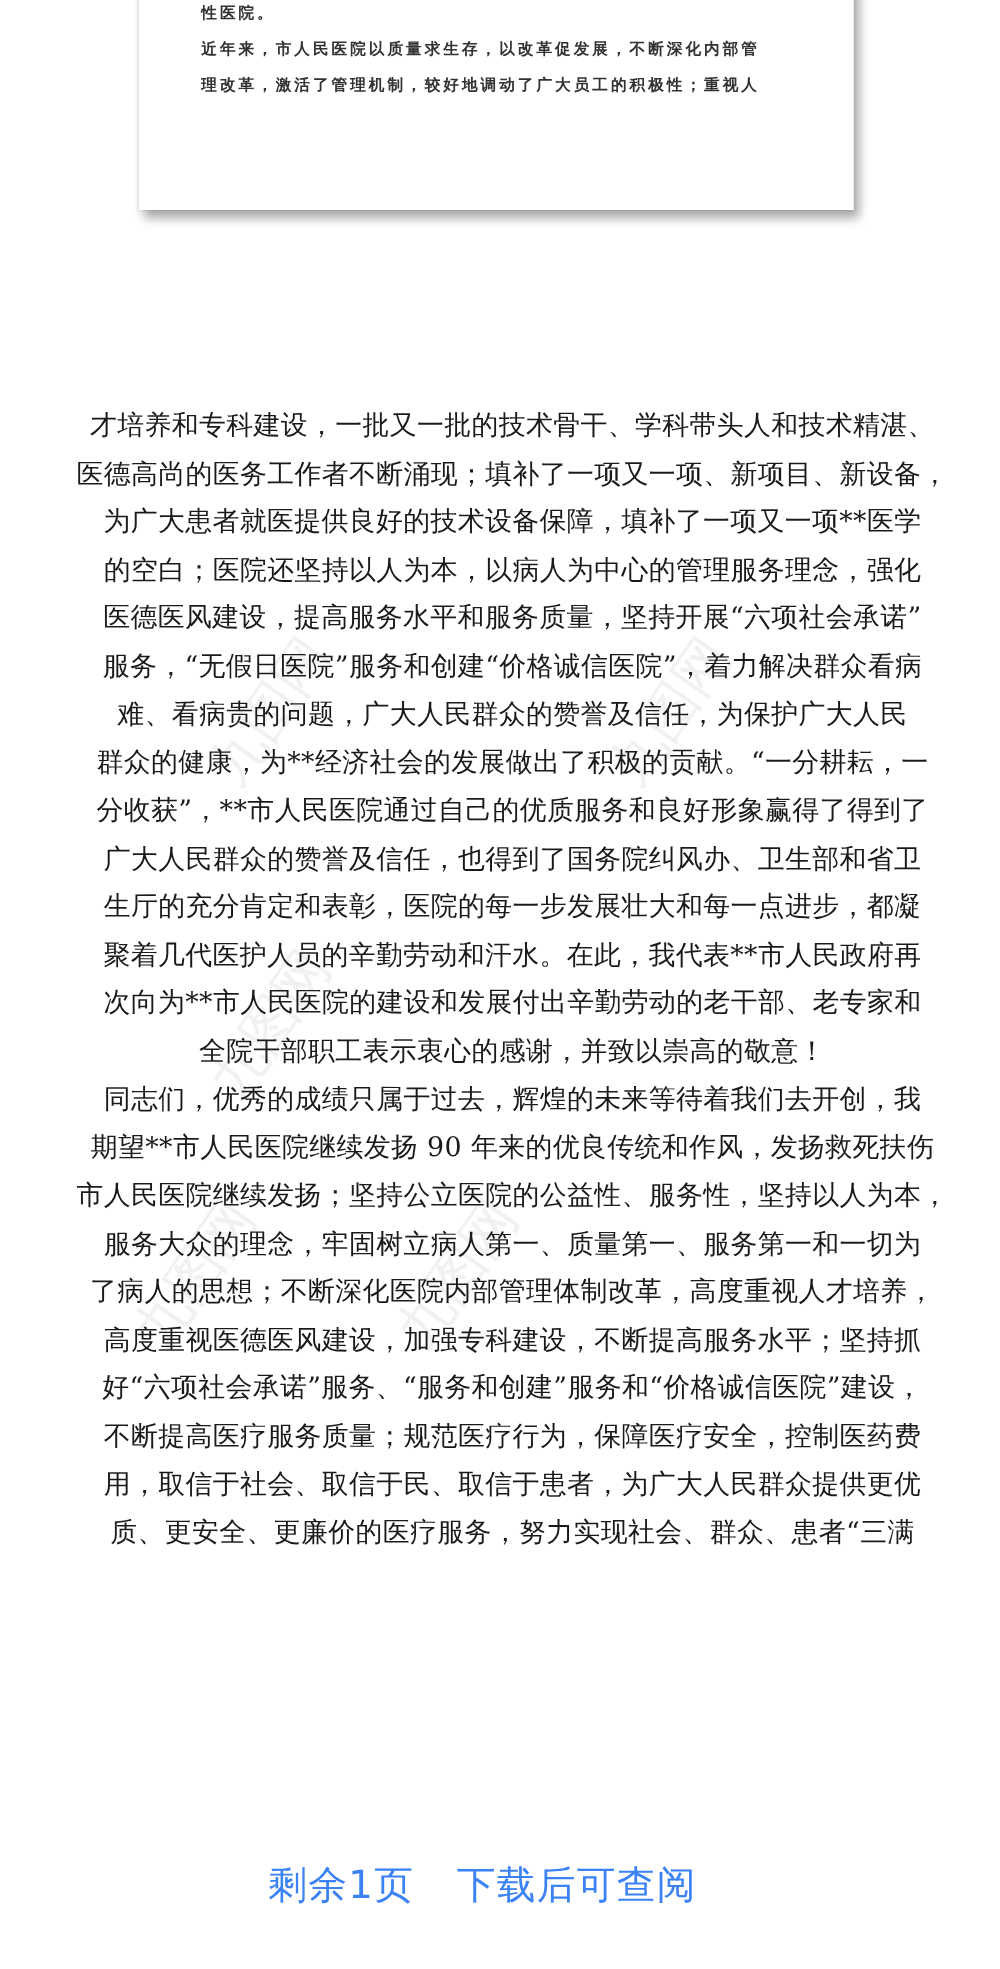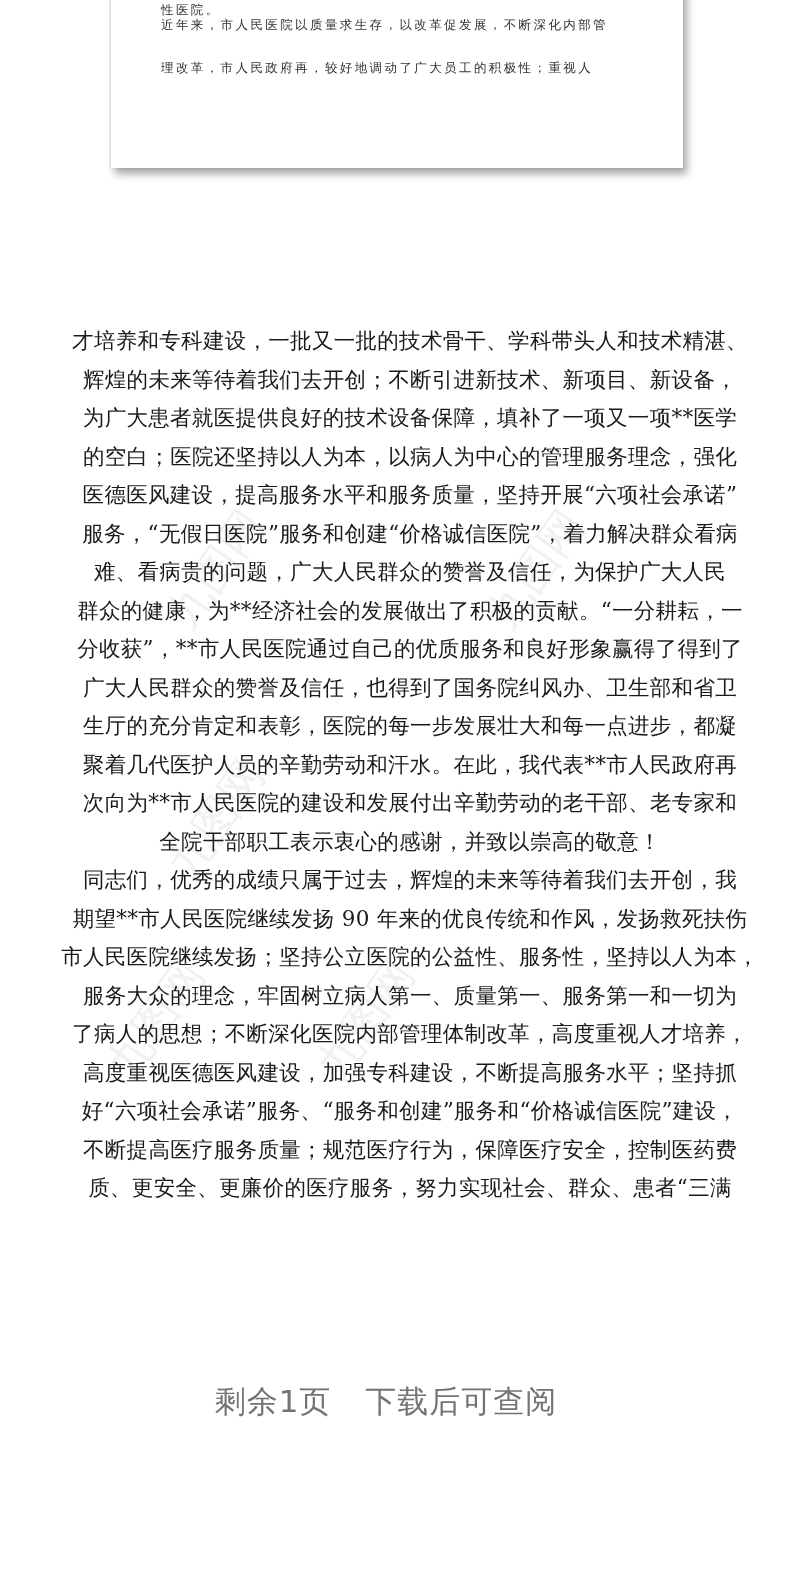--- a/index.html
+++ b/index.html
@@ -4,75 +4,76 @@
   <style>
     html, body { margin: 0; padding: 0; background: #ffffff; }
     body { width: 800px; height: 1575px; position: relative; overflow: hidden; font-family: "DejaVu Serif", "Liberation Serif", serif; }
     .page-card {
       position: absolute; left: 111px; top: -20px; width: 572px; height: 188px;
       background: #ffffff;
       box-shadow: 4px 6px 8px rgba(0,0,0,0.35), -1px 0 2px rgba(0,0,0,0.15);
     }
     .card-line {
       position: absolute; left: 50px; font-size: 12.5px; color: #333333;
-      letter-spacing: 2.4px; white-space: nowrap;
+      letter-spacing: 2.4px; white-space: nowrap; font-weight: bold;
     }
     .body-text { position: absolute; left: 25px; top: 322px; width: 770px; text-align: center; }
     .body-line {
       height: 38.5px; line-height: 38.5px; font-size: 21.5px; color: #1a1a1a;
       white-space: nowrap; letter-spacing: 0.3px;
     }
     .watermark {
       position: absolute; font-family: "DejaVu Sans", sans-serif; font-size: 44px;
       color: rgba(200,200,200,0.25); transform: rotate(-55deg); pointer-events: none;
       white-space: nowrap;
     }
     .footer-note {
-      position: absolute; top: 1381px; left: 0; width: 772px; text-align: center;
+      position: absolute; top: 1487px; left: 0; width: 772px; text-align: center;
       font-family: "DejaVu Sans", "Liberation Sans", sans-serif; font-size: 31px;
-      color: #737373; letter-spacing: 1px;
+      color: #3b82f6; letter-spacing: 1px;
     }
     .footer-note .gap { display: inline-block; width: 34px; }
   </style>
 </head>
 <body>
 
 <div class="page-card">
   <div class="card-line" style="top:22px;">性医院。</div>
-  <div class="card-line" style="top:37px;">近年来，市人民医院以质量求生存，以改革促发展，不断深化内部管</div>
-  <div class="card-line" style="top:80px;">理改革，市人民政府再，较好地调动了广大员工的积极性；重视人</div>
+  <div class="card-line" style="top:51px;">近年来，市人民医院以质量求生存，以改革促发展，不断深化内部管</div>
+  <div class="card-line" style="top:80px;">理改革，激活了管理机制，较好地调动了广大员工的积极性；重视人</div>
 </div>
 
 <div class="watermark" style="left:150px; top:540px;">九图网</div>
 <div class="watermark" style="left:470px; top:540px;">九图网</div>
 <div class="watermark" style="left:150px; top:790px;">九图网</div>
 <div class="watermark" style="left:90px; top:990px;">九图网</div>
 <div class="watermark" style="left:300px; top:990px;">九图网</div>
 
 <div class="body-text">
   <div class="body-line">才培养和专科建设，一批又一批的技术骨干、学科带头人和技术精湛、</div>
-  <div class="body-line">辉煌的未来等待着我们去开创；不断引进新技术、新项目、新设备，</div>
+  <div class="body-line">医德高尚的医务工作者不断涌现；填补了一项又一项、新项目、新设备，</div>
   <div class="body-line">为广大患者就医提供良好的技术设备保障，填补了一项又一项**医学</div>
   <div class="body-line">的空白；医院还坚持以人为本，以病人为中心的管理服务理念，强化</div>
   <div class="body-line">医德医风建设，提高服务水平和服务质量，坚持开展“六项社会承诺”</div>
   <div class="body-line">服务，“无假日医院”服务和创建“价格诚信医院”，着力解决群众看病</div>
   <div class="body-line">难、看病贵的问题，广大人民群众的赞誉及信任，为保护广大人民</div>
   <div class="body-line">群众的健康，为**经济社会的发展做出了积极的贡献。“一分耕耘，一</div>
   <div class="body-line">分收获”，**市人民医院通过自己的优质服务和良好形象赢得了得到了</div>
   <div class="body-line">广大人民群众的赞誉及信任，也得到了国务院纠风办、卫生部和省卫</div>
   <div class="body-line">生厅的充分肯定和表彰，医院的每一步发展壮大和每一点进步，都凝</div>
   <div class="body-line">聚着几代医护人员的辛勤劳动和汗水。在此，我代表**市人民政府再</div>
   <div class="body-line">次向为**市人民医院的建设和发展付出辛勤劳动的老干部、老专家和</div>
   <div class="body-line">全院干部职工表示衷心的感谢，并致以崇高的敬意！</div>
   <div class="body-line">同志们，优秀的成绩只属于过去，辉煌的未来等待着我们去开创，我</div>
   <div class="body-line">期望**市人民医院继续发扬 90 年来的优良传统和作风，发扬救死扶伤</div>
   <div class="body-line">市人民医院继续发扬；坚持公立医院的公益性、服务性，坚持以人为本，</div>
   <div class="body-line">服务大众的理念，牢固树立病人第一、质量第一、服务第一和一切为</div>
   <div class="body-line">了病人的思想；不断深化医院内部管理体制改革，高度重视人才培养，</div>
   <div class="body-line">高度重视医德医风建设，加强专科建设，不断提高服务水平；坚持抓</div>
   <div class="body-line">好“六项社会承诺”服务、“服务和创建”服务和“价格诚信医院”建设，</div>
   <div class="body-line">不断提高医疗服务质量；规范医疗行为，保障医疗安全，控制医药费</div>
+  <div class="body-line">用，取信于社会、取信于民、取信于患者，为广大人民群众提供更优</div>
   <div class="body-line">质、更安全、更廉价的医疗服务，努力实现社会、群众、患者“三满</div>
 </div>
 
 <div class="footer-note">
   <span>剩余1页</span><span class="gap"></span><span>下载后可查阅</span>
 </div>
 
 </body></html>

